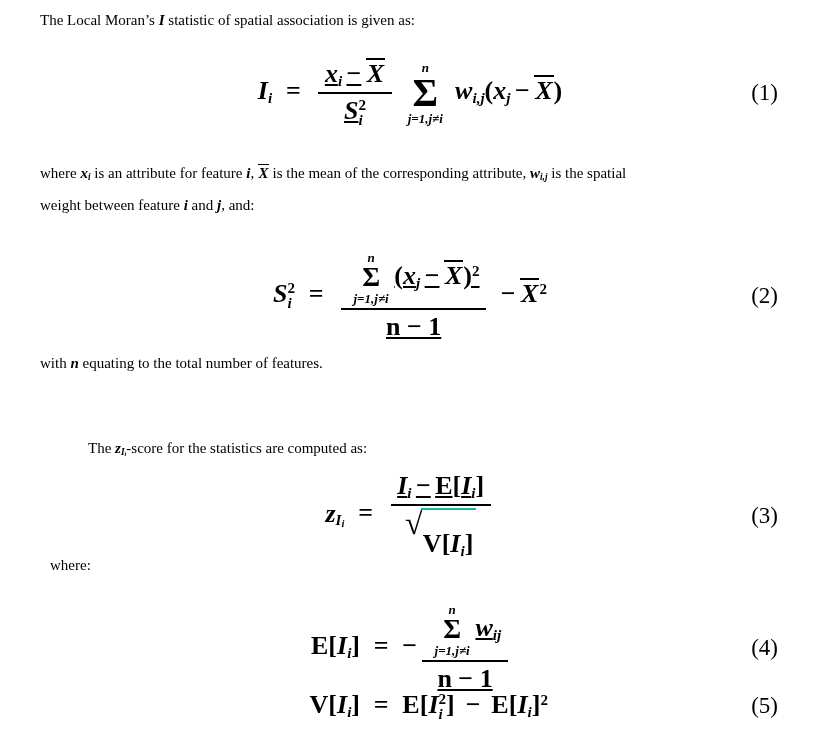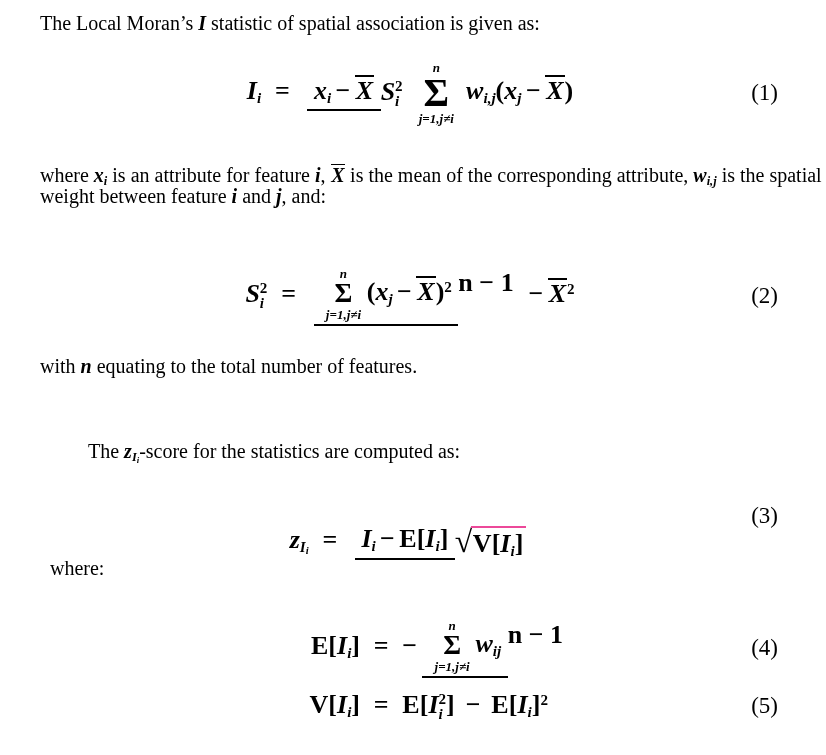--- a/index.html
+++ b/index.html
@@ -3,49 +3,49 @@
 <meta charset="utf-8">
 <style>
   html,body { margin:0; padding:0; }
   body {
     width:826px; height:755px; position:relative;
     background:#ffffff; color:#000000;
     font-family:"Liberation Serif","DejaVu Serif",serif;
     overflow:hidden;
   }
   
-  .line { position:absolute; font-size:20px; white-space:nowrap; }
+  .line { position:absolute; font-size:15px; white-space:nowrap; }
   .tm  { font-weight:bold; font-style:italic; }
   .tsub { font-size:0.62em; vertical-align:-0.25em; }
   .tsub2 { font-size:0.7em; vertical-align:-0.18em; }
   .tbar { display:inline-block; border-top:1.5px solid #000; line-height:1.08; padding:0 0.03em; }
   
   .eqrow { position:absolute; left:40px; right:46px; display:flex; justify-content:center; align-items:center; }
   .eqrow.lefted { justify-content:flex-start; }
   .eqnum { position:absolute; right:2px; top:50%; transform:translateY(-50%); font-size:23px; font-weight:normal; }
   .math { font-size:26px; font-weight:bold; white-space:nowrap; }
   .mi { font-style:italic; }
   .sub { font-size:0.58em; vertical-align:-0.28em; }
   .sub2 { font-size:0.7em; vertical-align:-0.2em; }
   .sup { font-size:0.58em; vertical-align:0.55em; }
   .ss { display:inline-flex; flex-direction:column; align-items:flex-start; vertical-align:middle; font-size:0.58em; line-height:1.0; }
   .bar { display:inline-block; border-top:2px solid #000; line-height:1.08; padding:0 0.04em; }
-  .frac { display:inline-flex; flex-direction:row; align-items:stretch; text-align:center; vertical-align:middle; margin:0 0.15em; }
+  .frac { display:inline-flex; flex-direction:column; align-items:stretch; text-align:center; vertical-align:middle; margin:0 0.15em;text-decoration:underline; }
   .frac > .num { display:block; border-bottom:2px solid #000; padding:0 0.25em 2px; }
   .frac > .den { display:block; padding-top:2px; }
   .sum { display:inline-flex; flex-direction:column; align-items:center; vertical-align:middle; line-height:1; margin:0 0.22em; }
   .sum .lim { font-size:0.5em; font-style:italic; line-height:1.18; }
   .sum.big .sig { font-size:1.5em; line-height:0.92; }
   .sum.small .sig { font-size:1.05em; line-height:0.95; }
   .mo.bin { margin:0 0.17em; }
   .mo.rel { margin:0 0.28em; }
   .mo.neg { margin-right:0.05em; }
   .sqrt { display:inline-flex; align-items:flex-start; vertical-align:middle; }
   .rad { font-size:1.25em; line-height:0.95; margin-right:-0.06em; }
-  .sqb { border-top:2px solid #ec4899; padding:1px 0.12em 0 0.08em; }
+  .sqb { border-top:2px solid #14b8a6; padding:19px 0.12em 0 0.08em; }
   .lhs45 { display:inline-block; min-width:92px; text-align:right; }
   .ind45 { display:inline-block; width:228px; }
 </style>
 </head>
 <body>
 
 <div class="line" style="top:12px; left:40px;">
   <span>The Local Moran’s </span><span class="tm">I</span><span> statistic of spatial association is given as:</span>
 </div>
 
@@ -66,21 +66,21 @@
       <span class="lim">j=1,j≠i</span>
     </span>
     <span class="mi">w</span><span class="sub mi">i,j</span><span class="mo">(</span><span class="mi">x</span><span class="sub mi">j</span><span class="mo bin">−</span><span class="bar"><span class="mi">X</span></span><span class="mo">)</span>
   </span>
   <span class="eqnum">(1)</span>
 </div>
 
 <div class="line" style="top:164px; left:40px;">
   <span>where </span><span class="tm">x</span><span class="tm tsub">i</span><span> is an attribute for feature </span><span class="tm">i</span><span>, </span><span class="tbar"><span class="tm">X</span></span><span> is the mean of the corresponding attribute, </span><span class="tm">w</span><span class="tm tsub">i,j</span><span> is the spatial</span>
 </div>
-<div class="line" style="top:185px; left:40px;text-align:right;">
+<div class="line" style="top:197px; left:40px;text-align:right;">
   <span>weight between feature </span><span class="tm">i</span><span> and </span><span class="tm">j</span><span>, and:</span>
 </div>
 
 <div class="eqrow" style="top:242px; height:108px;">
   <span class="math">
     <span class="mi">S</span><span class="ss">
         <span>2</span>
         <span class="mi">i</span>
       </span>
     <span class="mo rel">=</span>

